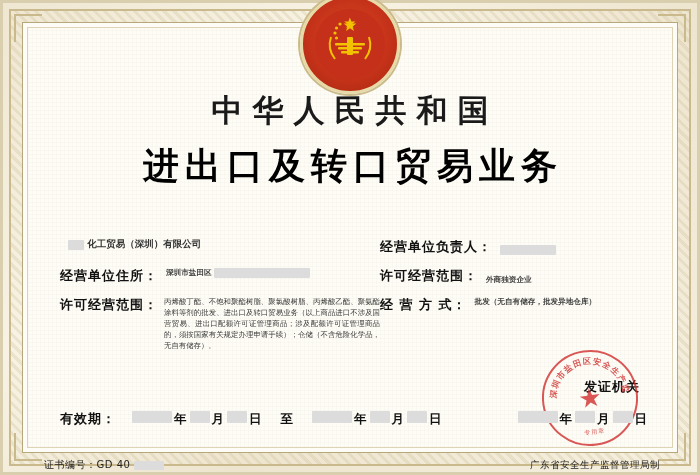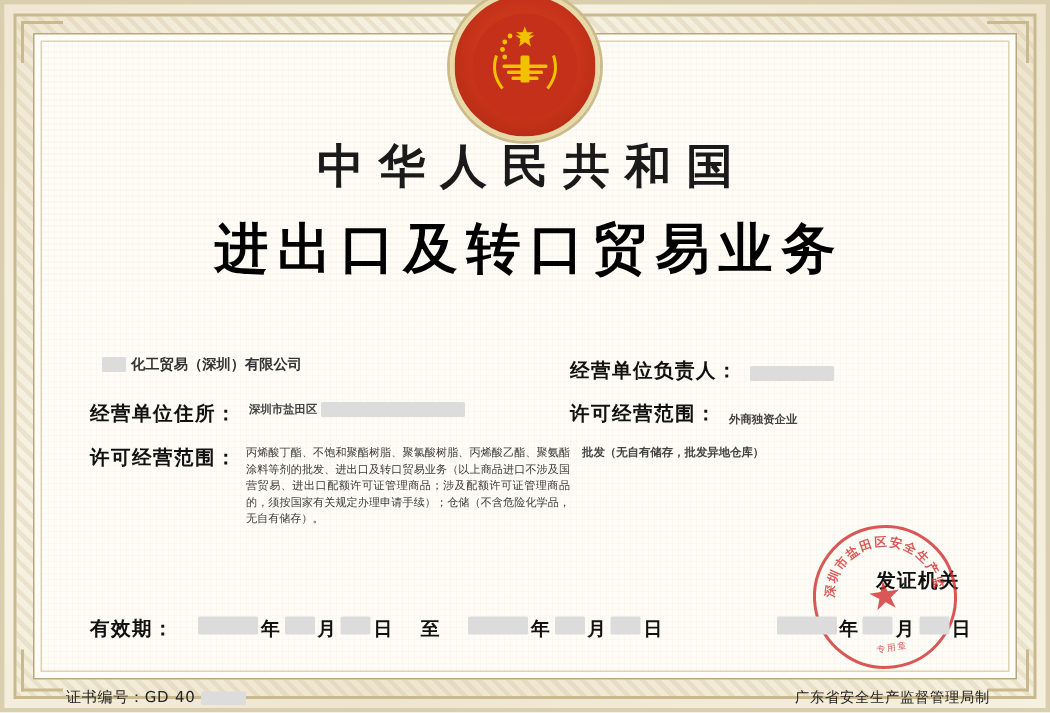--- a/index.html
+++ b/index.html
@@ -365,20 +365,21 @@
         <span class="fvalue small">外商独资企业</span>
       </div>
     </div>
 
     <div class="row scope-row">
       <div class="col-left">
         <span class="flabel">许可经营范围：</span>
         <span class="scope-text">丙烯酸丁酯、不饱和聚酯树脂、聚氯酸树脂、丙烯酸乙酯、聚氨酯涂料等剂的批发、进出口及转口贸易业务（以上商品进口不涉及国营贸易、进出口配额许可证管理商品；涉及配额许可证管理商品的，须按国家有关规定办理申请手续）；仓储（不含危险化学品，无自有储存）。</span>
       </div>
       <div class="col-right" style="align-items:flex-start">
+        <span class="flabel">经&nbsp;营&nbsp;方&nbsp;式：</span>
         <span class="fvalue small">批发（无自有储存，批发异地仓库）</span>
       </div>
     </div>
 
   </div>
 
   <div class="issuer">
     <span class="flabel">发证机关</span>
   </div>
 

